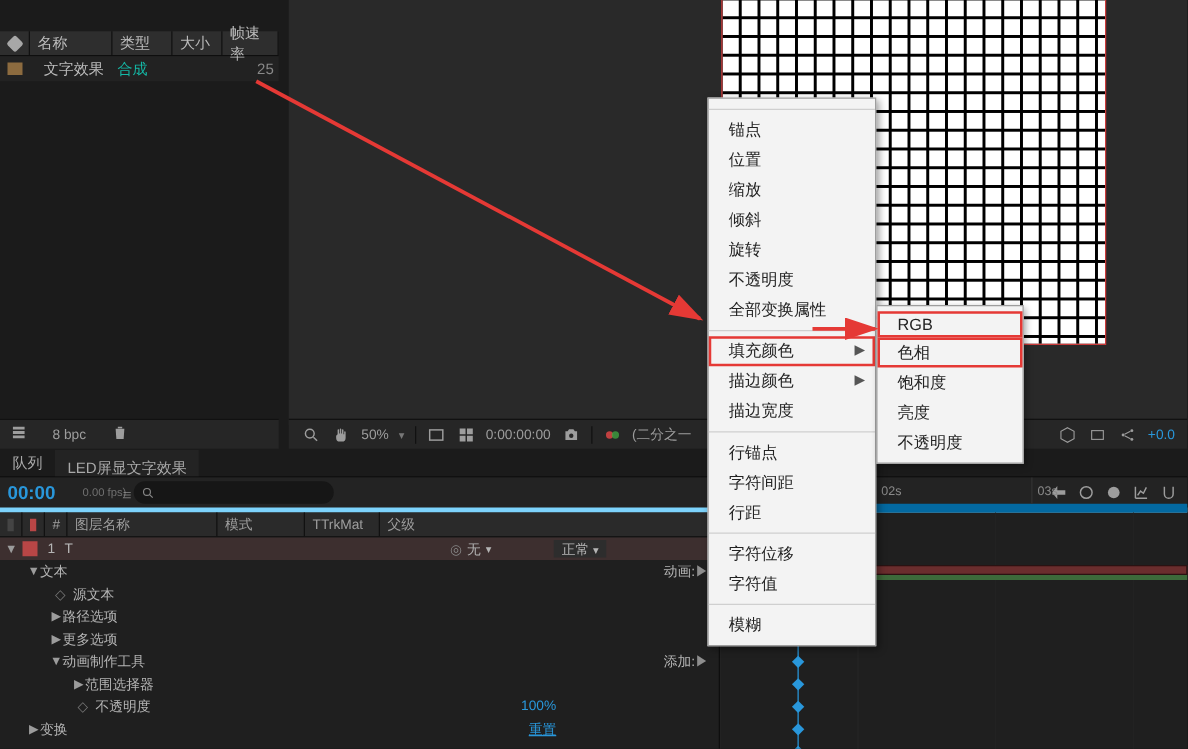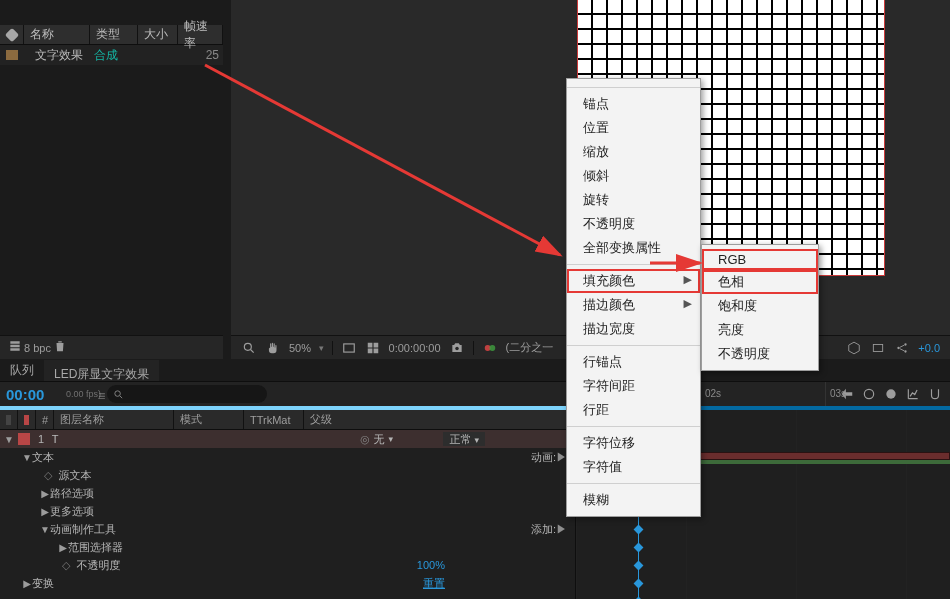--- a/index.html
+++ b/index.html
@@ -12,21 +12,21 @@
   .proj-head .tag{width:10px;height:10px;background:#a7a7a7;border-radius:2px;transform:rotate(45deg);}
   .proj-head .c2{flex:1;}
   .proj-head .c3{width:40px;}
   .proj-head .c4{width:45px;}
   .proj-row{display:flex;align-items:center;height:20px;background:#222;}
   .proj-row .ic{width:24px;display:flex;justify-content:center;}
   .proj-row .comp-ic{width:12px;height:10px;background:#8c6b3f;}
   .proj-row .nm{flex:1;padding-left:4px;text-align:center;}
   .proj-row .rate{width:45px;text-align:right;padding-right:4px;color:#888;}
   
-  .pfoot{position:absolute;left:0;top:335px;width:223px;height:24px;background:#262626;display:flex;align-items:center;gap:2px;padding:0 8px;border-top:1px solid #111;}
+  .pfoot{position:absolute;left:0;top:335px;width:223px;height:24px;background:#262626;display:flex;align-items:center;gap:20px;padding:0 8px;border-top:1px solid #111;}
   .pfoot svg{width:14px;height:14px;fill:#9d9d9d;}
   .pfoot .bpc{font-size:11px;color:#9d9d9d;}
   
   .preview{position:absolute;left:231px;top:0;right:0;height:340px;background:#292929;}
   .transparency-grid{position:absolute;left:347px;top:0;width:306px;height:275px;
     background-color:#fff;outline:1px solid #cc3a3a;
     background-image:linear-gradient(#000 2px,transparent 2px),linear-gradient(90deg,#000 2px,transparent 2px);
     background-size:15px 15px;background-position:-2px -2px;}
   
   .prev-foot{position:absolute;left:231px;top:335px;right:0;height:24px;background:#262626;display:flex;align-items:center;gap:8px;padding:0 10px;border-top:1px solid #111;font-size:11px;color:#9d9d9d;}
@@ -42,21 +42,21 @@
   .tab-close{font-family:Arial;opacity:.6}
   
   .tl-time{height:28px;display:flex;align-items:center;background:#232323;border-bottom:4px solid #7dd3fc;}
   .tl-time .cur{color:#2997db;font-weight:bold;font-size:15px;width:66px;padding-left:6px;}
   .tl-time .search{flex:0 0 160px;margin-left:6px;}
   .tl-time .search .box{background:#161616;height:18px;border-radius:9px;display:flex;align-items:center;padding:0 6px;gap:4px;}
   .tl-time .search svg{width:11px;height:11px;fill:#888;}
   .tl-time .icons{margin-left:auto;display:flex;align-items:center;gap:8px;padding:0 8px;}
   .tl-time .icons svg{width:14px;height:14px;fill:#9d9d9d;}
   
-  .ruler{position:absolute;left:575px;right:0;top:22px;height:28px;display:flex;border-bottom:4px solid #0369a1;}
+  .ruler{position:absolute;left:575px;right:0;top:22px;height:28px;display:flex;border-bottom:7px solid #0369a1;}
   .ruler .seg{flex:1;position:relative;border-left:1px solid #333;}
   .ruler .seg span{position:absolute;top:6px;left:4px;font-size:10px;color:#8a8a8a;}
   
   .lh{height:20px;display:flex;align-items:center;background:#2a2a2a;border-bottom:1px solid #0e0e0e;font-size:11px;color:#9e9e9e;}
   .lh .hcell{border-right:1px solid #111;height:100%;display:flex;align-items:center;padding:0 6px;}
   .sw-col{width:18px;justify-content:center;padding:0;}
   .sw-col .sq{width:10px;height:10px;background:#444;}
   
   .layers{position:absolute;left:0;top:70px;width:575px;}
   .lrow{height:18px;display:flex;align-items:center;padding-left:4px;color:#b4b4b4;font-size:11px;}

